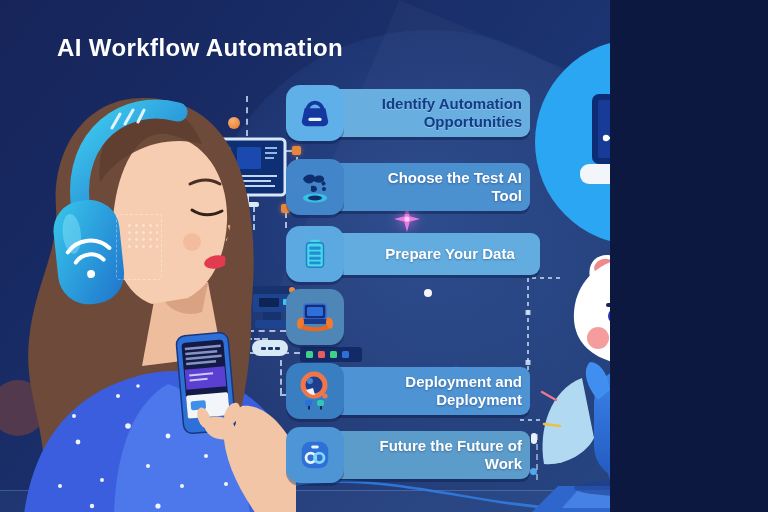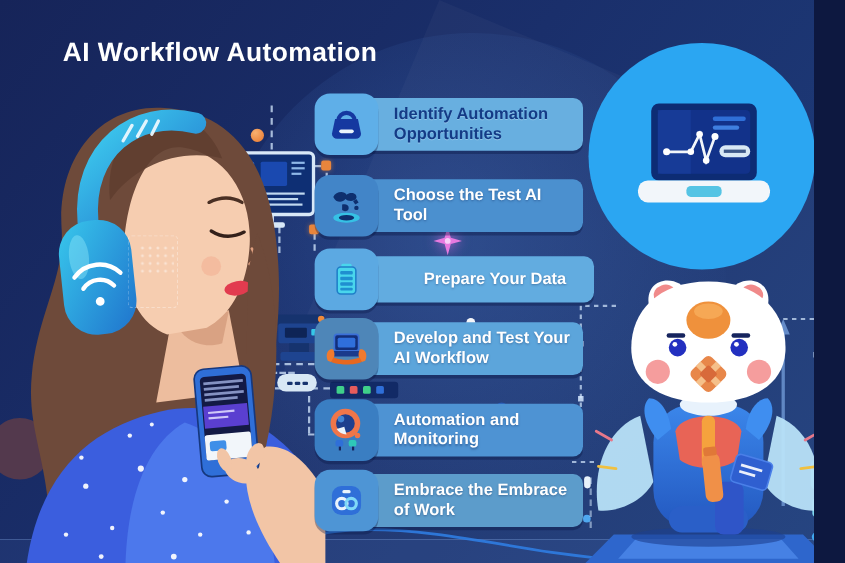--- a/index.html
+++ b/index.html
@@ -1,33 +1,33 @@
 <!DOCTYPE html>
 <html><head>
 <meta charset="utf-8">
 <style>
   html,body{margin:0;padding:0;background:#0d1840;}
-  .stage{position:relative;width:740px;height:512px;overflow:hidden;
+  .stage{position:relative;width:610px;height:512px;overflow:hidden;
     background:linear-gradient(128deg,#162459 0%,#1a2f6b 45%,#1f3f7d 100%);
     font-family:"Liberation Sans",sans-serif;}
   .abs{position:absolute;}
   
   .geo-circle{left:200px;top:30px;width:460px;height:460px;border-radius:50%;
     background:radial-gradient(circle at 45% 40%, rgba(72,122,200,.32), rgba(72,122,200,0) 72%);z-index:0;}
   .geo-tri{left:0;top:0;width:768px;height:512px;z-index:0;
     background:rgba(255,255,255,.03);clip-path:polygon(52% 0,100% 30%,100% 100%,24% 100%);}
   .bottom-band{left:0;top:490px;width:768px;height:22px;z-index:1;
     background:rgba(90,130,210,.10);border-top:1px solid rgba(160,200,255,.25);}
   .title{left:57px;top:34px;font-size:24px;font-weight:800;color:#fff;letter-spacing:.4px;z-index:4;}
   
   .step{position:absolute;left:286px;display:flex;align-items:center;z-index:3;}
   .tile{width:58px;height:56px;border-radius:14px;display:flex;align-items:center;justify-content:center;
     box-shadow:0 3px 0 rgba(10,24,70,.35);z-index:2;}
   .bar{margin-left:-20px;width:206px;box-sizing:border-box;padding:6px 8px 6px 34px;min-height:42px;
-    border-radius:9px;display:flex;align-items:center;justify-content:center;text-align:left;
+    border-radius:9px;display:flex;align-items:center;justify-content:center;text-align:right;
     font-size:15px;font-weight:700;line-height:1.22;color:#fff;
     box-shadow:0 3px 0 rgba(10,24,70,.4);text-shadow:0 1px 2px rgba(8,24,70,.35);}
   .s1{top:85px;}  .s1 .bar{background:#68AFE0;color:#143B86;text-shadow:0 1px 0 rgba(255,255,255,.25);} .s1 .tile{background:#5FAFE8;}
   .s2{top:159px;} .s2 .bar{background:#4B90CF;} .s2 .tile{background:#4285C8;}
   .s3{top:226px;gap:10px;} .s3 .bar{background:#62ACE0;} .s3 .tile{background:#5CA9E2;}
   .s4{top:289px;} .s4 .bar{background:#5CA5DB;} .s4 .tile{background:#4E86B8;}
   .s5{top:363px;} .s5 .bar{background:#4E93D3;} .s5 .tile{background:#3A7EC2;}
   .s6{top:427px;} .s6 .bar{background:#5C9CCB;} .s6 .tile{background:#4E95D5;}
   
   .dv{position:absolute;width:0;border-left:2px dashed rgba(214,233,255,.75);z-index:1;}
@@ -279,49 +279,48 @@
     <div class="tile">
       <svg width="40" height="36" viewBox="0 0 40 36">
         <rect x="9" y="5" width="22" height="15" rx="2.5" fill="#132F7A" stroke="#3A6FD8" stroke-width="1.5"></rect>
         <rect x="12" y="8" width="16" height="9" rx="1.5" fill="#2F6FDC"></rect>
         <rect x="5" y="20" width="30" height="5" rx="2.5" fill="#1A3A8C"></rect>
         <path d="M3,29 C0,23 4,17 8,19 C10,23 9,27 6,30 Z" fill="#F07A2E"></path>
         <path d="M37,29 C40,23 36,17 32,19 C30,23 31,27 34,30 Z" fill="#F07A2E"></path>
         <path d="M6,30 C12,33 28,33 34,30 L32,26 C24,29 16,29 8,26 Z" fill="#E8681F"></path>
       </svg>
     </div>
-    <div class="bar">Develop and Test Your AI Workflow</div>
   </div>
 
   <div class="step s5">
     <div class="tile">
       <svg width="40" height="42" viewBox="0 0 40 42">
         <circle cx="19" cy="15" r="11" fill="#1E3F8E" stroke="#F0764A" stroke-width="5"></circle>
         <path d="M11,20 a11,11 0 0 0 9,5 l-2,-7 Z" fill="#EAF4FC"></path>
         <circle cx="15" cy="11" r="3" fill="#4A90E0" opacity=".85"></circle>
         <circle cx="30" cy="26" r="2.5" fill="#F0764A"></circle>
         <rect x="10" y="30" width="7" height="6" rx="2" fill="#2F6FD8"></rect>
         <rect x="22" y="30" width="7" height="6" rx="2" fill="#2EC8B8"></rect>
         <rect x="13" y="36" width="2" height="3.5" fill="#16245E"></rect>
         <rect x="25" y="36" width="2" height="3.5" fill="#16245E"></rect>
       </svg>
     </div>
-    <div class="bar">Automation and Monitoring</div>
+    <div class="bar">Deployment and Deployment</div>
   </div>
 
   <div class="step s6">
     <div class="tile">
       <svg width="34" height="34" viewBox="0 0 36 36">
         <rect x="4" y="4" width="28" height="28" rx="9" fill="#2F6FD8"></rect>
         <rect x="14" y="8" width="8" height="3" rx="1.5" fill="#EAF4FC"></rect>
         <circle cx="13.5" cy="21" r="5" fill="none" stroke="#EAF4FC" stroke-width="3"></circle>
         <circle cx="22.5" cy="21" r="5" fill="none" stroke="#7FD8F8" stroke-width="3"></circle>
       </svg>
     </div>
-    <div class="bar">Embrace the Embrace of Work</div>
+    <div class="bar">Future the Future of Work</div>
   </div>
 
   <svg class="abs" style="left:532px;top:36px;z-index:1" width="212" height="212" viewBox="0 0 212 212">
     <circle cx="106" cy="106" r="103" fill="#2BA6F2"></circle>
     <rect x="60" y="58" width="96" height="70" rx="7" fill="#0D2C74"></rect>
     <rect x="66" y="64" width="84" height="58" rx="4" fill="#12328A"></rect>
     <rect x="66" y="64" width="30" height="58" fill="#1A41A0" opacity=".6"></rect>
     <g>
       <polyline points="74,102 96,102 104,86 110,110 118,88" stroke="#F2F6FA" stroke-width="2.5" fill="none"></polyline>
       <circle cx="74" cy="102" r="3.2" fill="#fff"></circle>

